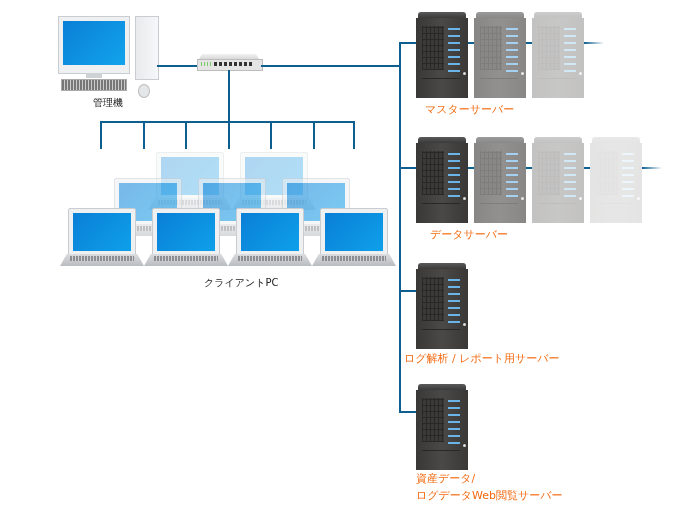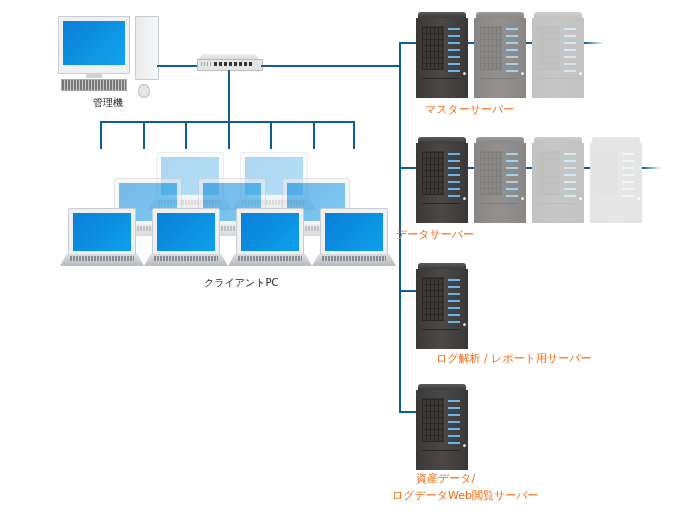--- a/index.html
+++ b/index.html
@@ -136,42 +136,42 @@
 <div class="line" style="left:584px;top:167px;width:6px;height:2px;"></div>
 <div class="server" style="left:590px;top:137px;opacity:0.13;">
   <div class="top"></div>
     <div class="body"></div>
     <div class="grid"></div>
     <div class="leds"></div>
     <div class="btn"></div>
     <div class="bay"></div>
 </div>
 <div class="abs" style="left:642px;top:167px;width:20px;height:2px;background:linear-gradient(90deg,#0c5f8f,rgba(12,95,143,0));"></div>
-<div class="label-orange" style="left:396px;top:226px;">データサーバー</div>
+<div class="label-orange" style="left:430px;top:226px;">データサーバー</div>
 
 <div class="server" style="left:416px;top:263px;">
   <div class="top"></div>
     <div class="body"></div>
     <div class="grid"></div>
     <div class="leds"></div>
     <div class="btn"></div>
     <div class="bay"></div>
 </div>
-<div class="label-orange" style="left:436px;top:350px;">ログ解析 / レポート用サーバー</div>
+<div class="label-orange" style="left:404px;top:350px;">ログ解析 / レポート用サーバー</div>
 
 <div class="server" style="left:416px;top:384px;">
   <div class="top"></div>
     <div class="body"></div>
     <div class="grid"></div>
     <div class="leds"></div>
     <div class="btn"></div>
     <div class="bay"></div>
 </div>
 <div class="label-orange" style="left:416px;top:470px;">資産データ/</div>
-<div class="label-orange" style="left:392px;top:487px;">ログデータWeb閲覧サーバー</div>
+<div class="label-orange" style="left:416px;top:487px;">ログデータWeb閲覧サーバー</div>
 
 <div class="laptop faded2" style="left:148px;top:152px;">
     <div class="lid">
       <div class="screen"></div>
     </div>
     <div class="base"></div>
     <div class="keys"></div>
   </div>
 <div class="laptop faded2" style="left:232px;top:152px;">
     <div class="lid">

